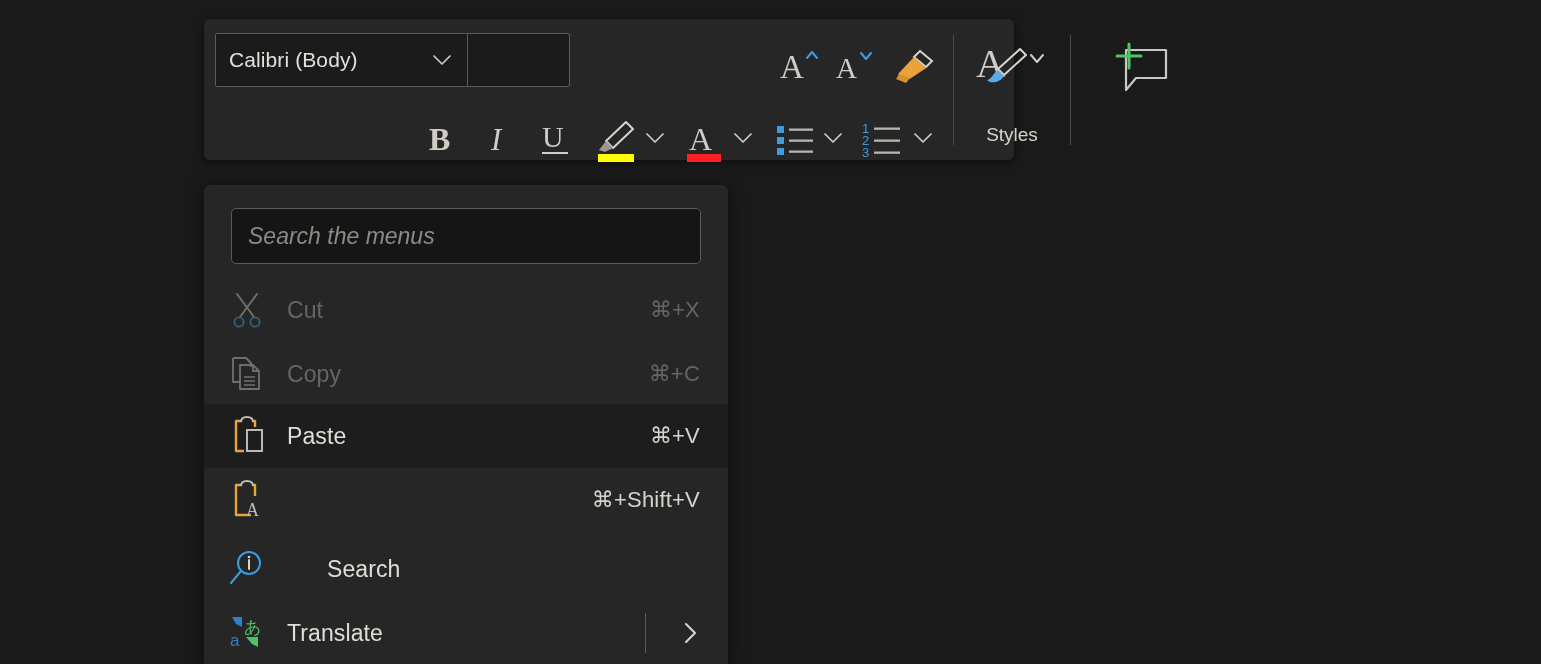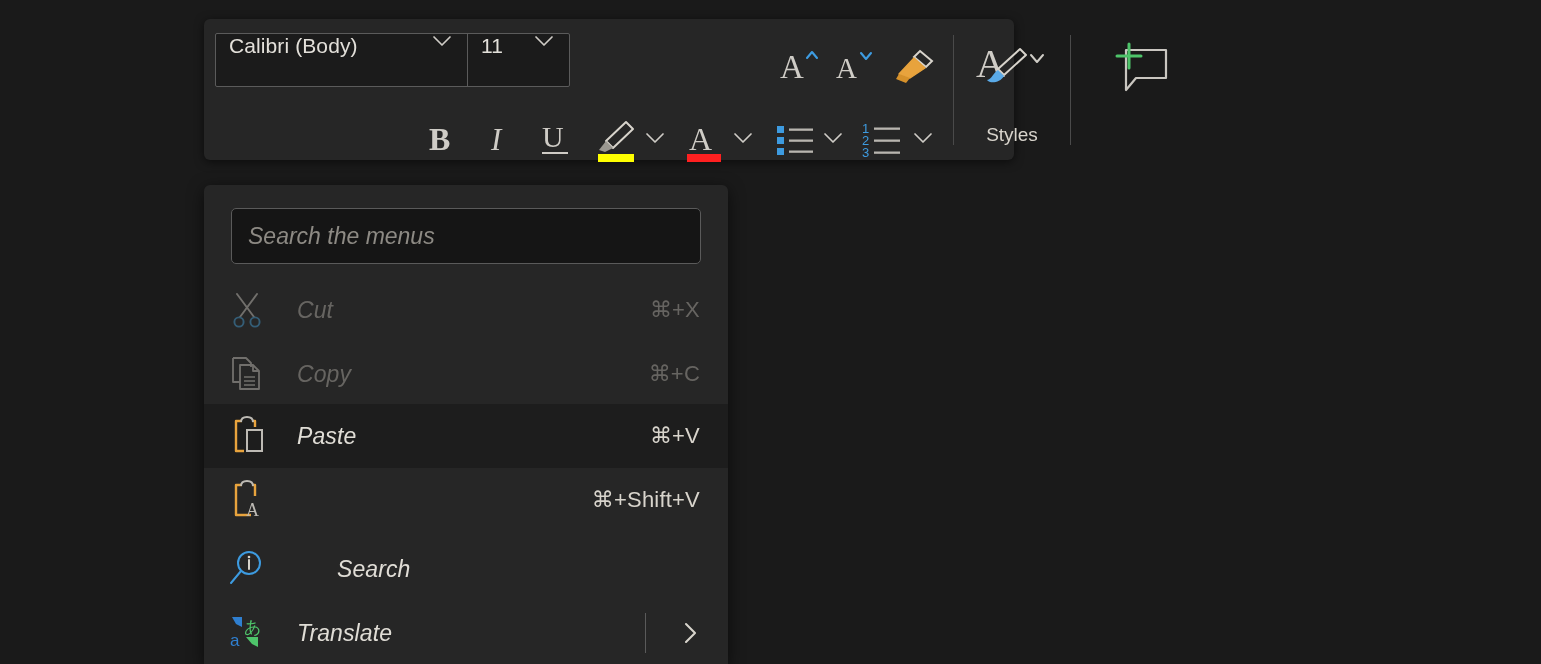--- a/index.html
+++ b/index.html
@@ -38,21 +38,21 @@
     width: 355px;
     height: 54px;
     display: flex;
     border: 1px solid #5b5b5b;
     border-radius: 2px;
     background: #1b1b1b;
     box-sizing: border-box;
   }
   .combo {
     display: flex;
-    align-items: flex-start;
+    align-items: center;
     height: 100%;
     box-sizing: border-box;
     cursor: default;
   }
   #font-name-combo {
     width: 252px;
     border-right: 1px solid #5b5b5b;
     padding-left: 13px;
     justify-content: space-between;
   }
@@ -199,24 +199,23 @@
     width: 46px;
     min-width: 46px;
     margin-left: 20px;
     display: flex;
     align-items: center;
     justify-content: center;
   }
   .menu-label {
     font-size: 23px;
     color: #e0ddd6;
-    margin-left: 27px;
+    margin-left: 17px;
     white-space: nowrap;
     letter-spacing: 0.1px;
-    font-style: italic;
   }
   .menu-shortcut {
     position: absolute;
     right: 28px;
     font-size: 22px;
     color: #d8d4cc;
     white-space: nowrap;
     letter-spacing: 0.2px;
   }
   .menu-submenu-sep {
@@ -248,28 +247,20 @@
 
   <div id="font-combo-group">
     <div class="combo" id="font-name-combo">
       <span class="combo-value">Calibri (Body)</span>
       <span class="combo-caret">
         <svg width="22" height="14" viewBox="0 0 22 14">
             <path d="M3 3 L11 11 L19 3" fill="none" stroke="#cfccc6" stroke-width="1.7" stroke-linecap="round" stroke-linejoin="round"></path>
           </svg>
       </span>
     </div>
-    <div class="combo" id="font-size-combo">
-      <span class="combo-value">11</span>
-      <span class="combo-caret">
-        <svg width="22" height="14" viewBox="0 0 22 14">
-            <path d="M3 3 L11 11 L19 3" fill="none" stroke="#cfccc6" stroke-width="1.7" stroke-linecap="round" stroke-linejoin="round"></path>
-          </svg>
-      </span>
-    </div>
   </div>
 
   <div class="tb-btn" id="btn-grow-font">
     <svg width="46" height="40" viewBox="0 0 46 40">
       <text x="2" y="33" font-family="Liberation Serif, DejaVu Serif, serif" font-size="33" fill="#cfccc6">A</text>
       <path d="M29 13 L34 7 L39 13" fill="none" stroke="#3d9be0" stroke-width="2.1" stroke-linecap="round" stroke-linejoin="round"></path>
     </svg>
   </div>
 
   <div class="tb-btn" id="btn-shrink-font">

